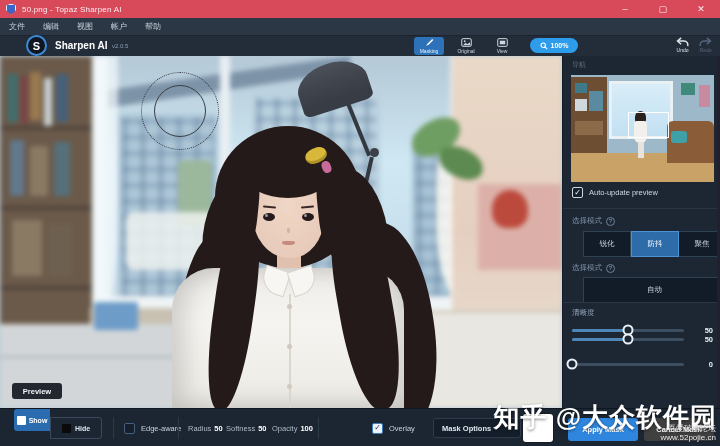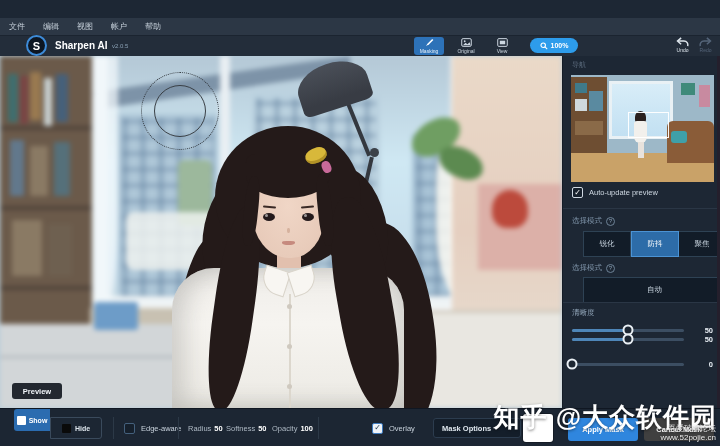--- a/index.html
+++ b/index.html
@@ -165,20 +165,29 @@
   .wm-main { position:absolute; right:3px; top:400px; color:#fff; font-size:26px; font-weight:bold; letter-spacing:1px; text-shadow:0 1px 3px rgba(0,0,0,.5); z-index:50; white-space:nowrap; }
   .wm-forum { position:absolute; right:4px; top:424px; text-align:right; color:rgba(255,255,255,.9); font-size:8px; line-height:9px; z-index:51; text-shadow:0 1px 2px rgba(0,0,0,.5); }
 
   svg { display:block; }
 </style>
 </head>
 <body>
 
 <div class="app">
 
+  <div class="titlebar">
+    <div class="shield"></div>
+    <div class="title-text">50.png - Topaz Sharpen AI</div>
+    <div class="win-controls">
+      <div class="win-btn">–</div>
+      <div class="win-btn">▢</div>
+      <div class="win-btn">✕</div>
+    </div>
+  </div>
 
   <div class="menubar">
     <div class="menu-item">文件</div>
     <div class="menu-item">编辑</div>
     <div class="menu-item">视图</div>
     <div class="menu-item">帐户</div>
     <div class="menu-item">帮助</div>
   </div>
 
   <div class="toolbar">

